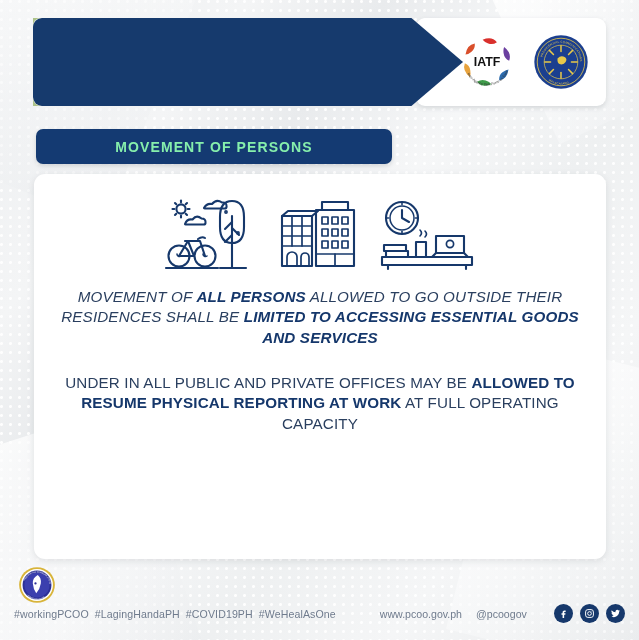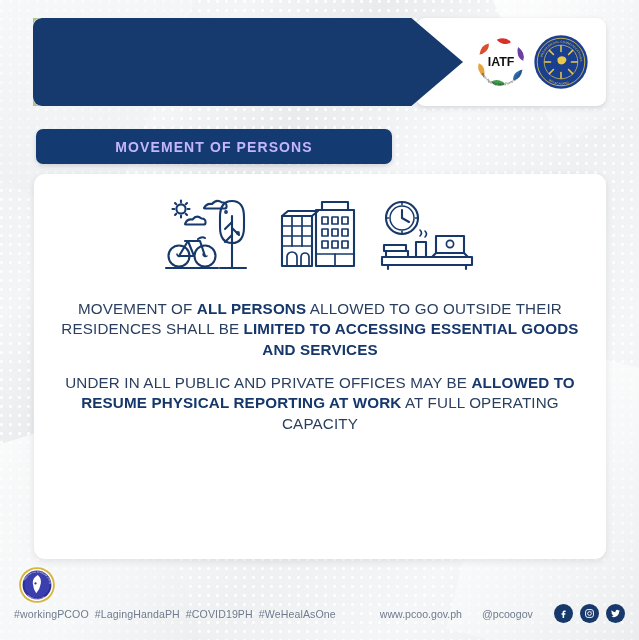--- a/index.html
+++ b/index.html
@@ -53,21 +53,21 @@
     width: 190px;
     height: 88px;
     background: #ffffff;
     border-radius: 9px;
     box-shadow: 0 2px 5px rgba(60,70,80,0.17);
     display: flex;
     align-items: center;
     justify-content: flex-end;
     padding-right: 16px;
     box-sizing: border-box;
-    gap: 0;
+    gap: 14px;
   }
   .header-banner {
     position: absolute;
     left: 0;
     top: 0;
     width: 430px;
     height: 88px;
     background: #163a6d;
     border-radius: 9px 0 0 9px;
     clip-path: polygon(0 0, 88% 0, 100% 50%, 88% 100%, 0 100%);
@@ -112,21 +112,21 @@
     width: 356px;
     height: 35px;
     background: #143a72;
     border-radius: 7px;
     display: flex;
     align-items: center;
     justify-content: center;
     box-shadow: 0 2px 4px rgba(60,70,80,0.18);
   }
   #section-pill-label {
-    color: #c4b5fd;
+    color: #86efac;
     font-size: 14px;
     font-weight: bold;
     letter-spacing: 1.1px;
   }
 
   
   #main-card {
     position: absolute;
     left: 34px;
     top: 174px;
@@ -152,21 +152,21 @@
     position: absolute;
     left: 22px;
     width: 528px;
     text-align: center;
     color: #2a3f5f;
     font-size: 15.2px;
     line-height: 1.33;
     letter-spacing: 0.15px;
   }
   .body-text b { color: #15376b; font-weight: bold; }
-  #para-1 { top: 110px; }
+  #para-1 { top: 98px; font-style: italic; }
   #para-2 { top: 184px; }
   #para-3 { top: 256px; font-style: italic; }
 
   
   #footer {
     position: absolute;
     left: 0;
     bottom: 0;
     width: 639px;
     height: 76px;
@@ -188,21 +188,21 @@
   }
   #hashtags {
     display: flex;
     gap: 6px;
     color: #6f7b8d;
     font-size: 10.6px;
     letter-spacing: 0.1px;
   }
   #site-info {
     display: flex;
-    gap: 20px;
+    gap: 14px;
     margin-left: 44px;
     color: #6f7b8d;
     font-size: 10.6px;
   }
   #social-icons {
     margin-left: auto;
     display: flex;
     gap: 7px;
   }
   .social-badge {

